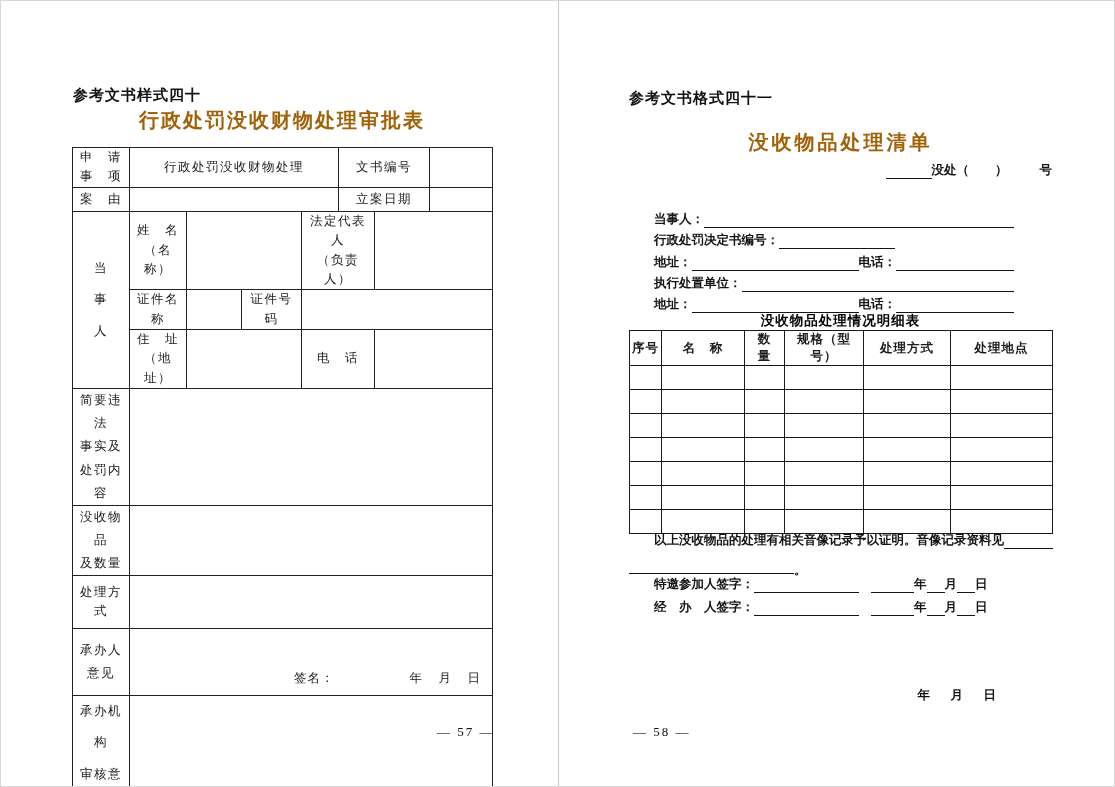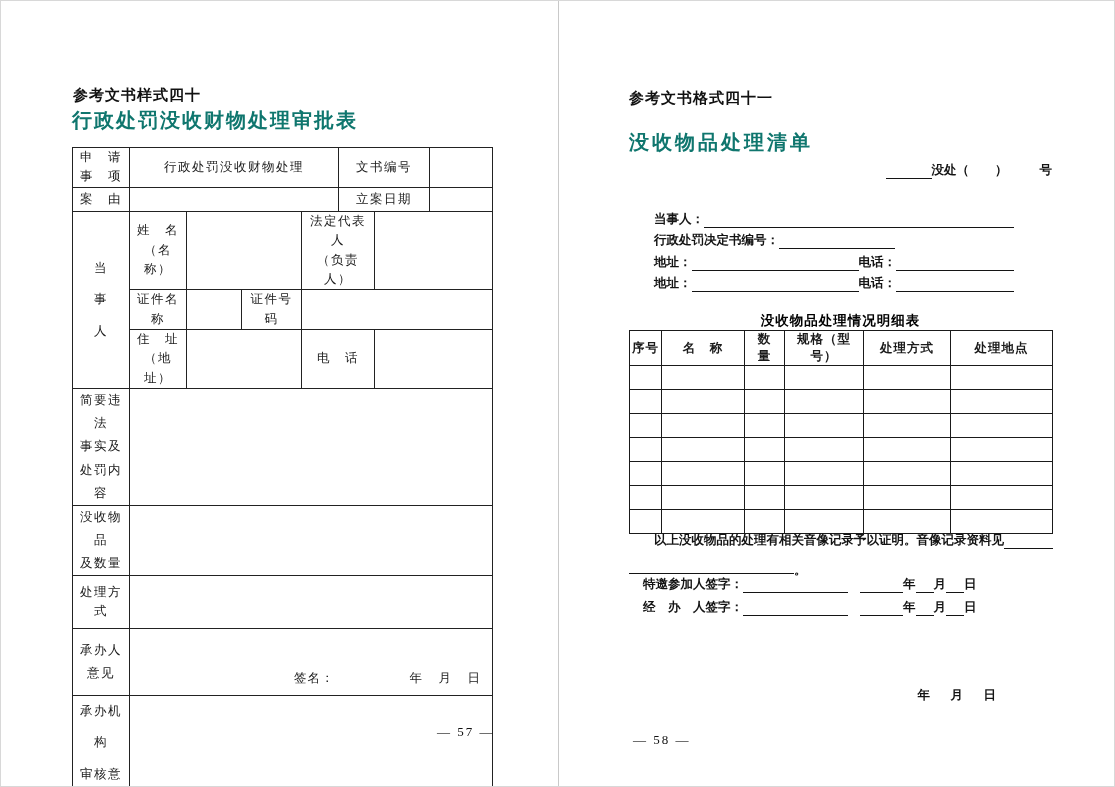--- a/index.html
+++ b/index.html
@@ -10,23 +10,23 @@
   }
   .page { position:absolute; top:0; height:785px; }
   #page-left { left:0; width:557px; }
   #page-right { left:557px; width:556px; border-left:1px solid #c9c9c9; }
 
   .doc-label {
     position:absolute; font-family:"Liberation Sans","DejaVu Sans",sans-serif;
     font-weight:bold; font-size:15px; letter-spacing:1px; color:#111;
   }
   .big-title {
-    position:absolute; text-align:left;
+    position:absolute; text-align:center;
     font-family:"Liberation Sans","DejaVu Sans",sans-serif;
-    font-weight:bold; font-size:20px; letter-spacing:2px; color:#0f766e;
+    font-weight:bold; font-size:20px; letter-spacing:2px; color:#a16207;
   }
   #l-doc-label { left:72px; top:85px; }
   #l-title { left:71px; top:106px; width:420px; }
   #r-doc-label { left:70px; top:88px; }
   #r-title { left:70px; top:128px; width:423px; letter-spacing:3px; }
 
   
   table.lt {
     position:absolute; left:71px; top:146px; width:420px;
     border-collapse:collapse; table-layout:fixed; font-size:12.5px;
@@ -63,30 +63,30 @@
     position:absolute; left:70px; top:329px; width:423px;
     border-collapse:collapse; table-layout:fixed; font-size:12.5px;
   }
   .rt th { border:1.5px solid #1a1a1a; height:28px; font-weight:bold; letter-spacing:1px; padding:0; }
   .rt td { border:1.5px solid #1a1a1a; height:23px; padding:0; }
 
   #r-note1 { position:absolute; left:70px; top:531px; width:424px; display:flex; align-items:flex-end; }
   #r-note1 .lead { padding-left:25px; white-space:nowrap; }
   #r-note2 { position:absolute; left:70px; top:556px; white-space:nowrap; }
 
-  .sigline { position:absolute; left:84px; display:flex; align-items:flex-end; white-space:nowrap; }
+  .sigline { position:absolute; left:95px; display:flex; align-items:flex-end; white-space:nowrap; }
   #r-sig1 { top:575px; }
   #r-sig2 { top:598px; }
 
   #r-seal { position:absolute; left:70px; top:662px; width:423px; text-align:right; padding-right:29px; box-sizing:border-box; }
   #r-seal-date { position:absolute; left:70px; top:686px; width:423px; text-align:right; padding-right:52px; box-sizing:border-box; letter-spacing:4px; }
 
   .pageno { position:absolute; font-size:13px; letter-spacing:2px; color:#111; }
   #l-pageno { left:436px; top:723px; }
-  #r-pageno { left:74px; top:723px;margin-top:8px; }
+  #r-pageno { left:74px; top:723px; }
 </style>
 </head>
 <body>
 
 <div id="canvas">
 
   <div class="page" id="page-left">
     <div class="doc-label" id="l-doc-label">参考文书样式四十</div>
     <div class="big-title" id="l-title">行政处罚没收财物处理审批表</div>
 
@@ -197,20 +197,24 @@
       </div>
       <div class="fline">
         <span>行政处罚决定书编号：</span>
         <span class="u" style="width:116px"></span>
       </div>
       <div class="fline">
         <span>地址：</span>
         <span class="fill"></span>
         <span>电话：</span>
         <span class="u" style="width:118px"></span>
+      </div>
+      <div class="fline">
+        <span>执行处置单位：</span>
+        <span class="fill"></span>
       </div>
       <div class="fline">
         <span>地址：</span>
         <span class="fill"></span>
         <span>电话：</span>
         <span class="u" style="width:118px"></span>
       </div>
     </div>
 
     <div id="r-subtitle">没收物品处理情况明细表</div>

